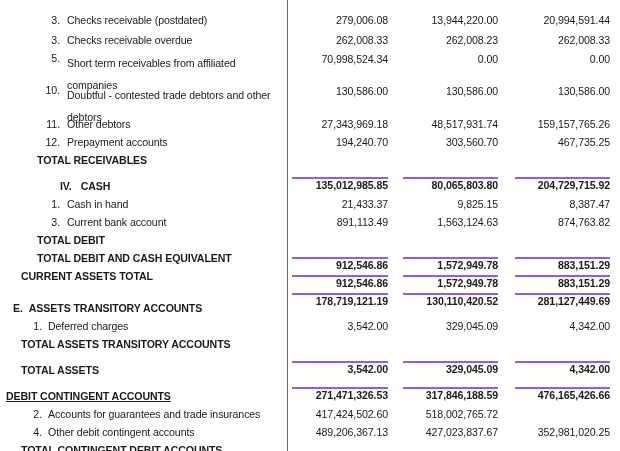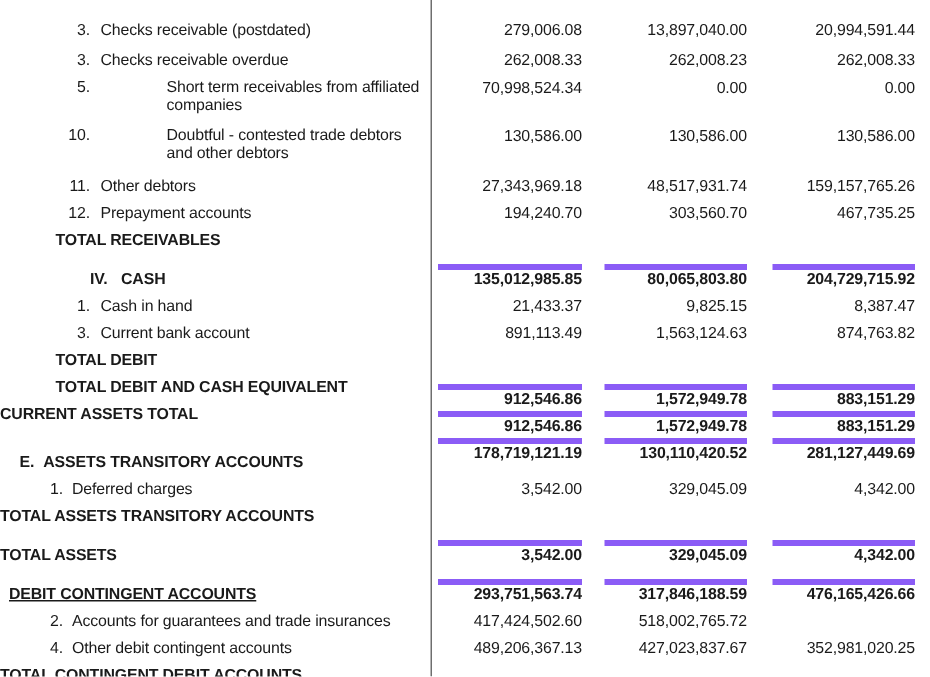--- a/index.html
+++ b/index.html
@@ -29,59 +29,59 @@
   .row.h19{height:19px}
   .row.h32{height:32px;align-items:flex-start;padding-top:2px;box-sizing:border-box;}
   .lbl{
     width:287px;min-width:287px;
     display:flex;
     box-sizing:border-box;
     overflow:hidden;
   }
   .num{white-space:nowrap;}
   .txt{white-space:nowrap;}
-  .h32 .txt{white-space:normal;line-height:12px;max-width:212px;margin-left:44px;}
+  .h32 .txt{white-space:normal;line-height:22px;max-width:212px;}
   
   .i1 .num{width:60px;min-width:60px;text-align:right;margin-right:7px;}
   .i2 .num{width:42px;min-width:42px;text-align:right;margin-right:6px;}
   .t3 .lbl{padding-left:37px;}
-  .t2 .lbl{}
+  .t2 .lbl{padding-left:21px;}
   .h0 .lbl{padding-left:6px;text-decoration:underline;}
   .hE .lbl{padding-left:13px;}
   .hE .num{margin-right:6px;}
   .hIV .lbl{padding-left:37px;}
   .hIV .num{margin-right:9px;padding-left:23px;}
   .bold{font-weight:700;}
   
   .cell{
     display:flex;justify-content:flex-end;align-items:center;
     box-sizing:border-box;
     white-space:nowrap;
     font-size:10.6px;
   }
   .c1{width:96px;min-width:96px;margin-left:5px;}
   .c2{width:95px;min-width:95px;margin-left:15px;}
   .c3{width:95px;min-width:95px;margin-left:17px;}
   .h32 .cell{align-items:flex-start;padding-top:1px;}
-  .rule .cell{border-top:4px solid #8b5cf6;margin-top:48px;}
+  .rule .cell{border-top:2px solid #8b5cf6;margin-top:48px;}
   .rule .cell, .bold .cell{font-weight:700;}
 </style>
 </head>
 <body>
 
 <div class="page">
   <div class="divider"></div>
   <div id="rows">
       <div class="row i1 h20">
         <div class="lbl">
           <span class="num">3.</span>
           <span class="txt">Checks receivable (postdated)</span>
         </div>
         <div class="cell c1">279,006.08</div>
-        <div class="cell c2">13,897,040.00</div>
+        <div class="cell c2">13,944,220.00</div>
         <div class="cell c3">20,994,591.44</div>
       </div>
       <div class="row i1 h20">
         <div class="lbl">
           <span class="num">3.</span>
           <span class="txt">Checks receivable overdue</span>
         </div>
         <div class="cell c1">262,008.33</div>
         <div class="cell c2">262,008.23</div>
         <div class="cell c3">262,008.33</div>
@@ -204,21 +204,21 @@
           <span class="txt">TOTAL ASSETS TRANSITORY ACCOUNTS</span>
         </div>
         <div class="cell c1">3,542.00</div>
         <div class="cell c2">329,045.09</div>
         <div class="cell c3">4,342.00</div>
       </div>
       <div class="row t2 rule bold" style="margin-top: 8px;">
         <div class="lbl">
           <span class="txt">TOTAL ASSETS</span>
         </div>
-        <div class="cell c1">293,751,563.74</div>
+        <div class="cell c1">271,471,326.53</div>
         <div class="cell c2">317,846,188.59</div>
         <div class="cell c3">476,165,426.66</div>
       </div>
       <div class="row h0 bold" style="margin-top: 8px;">
         <div class="lbl">
           <span class="txt">DEBIT CONTINGENT ACCOUNTS</span>
         </div>
         <div class="cell c1" style="border-top: none;"></div>
         <div class="cell c2" style="border-top: none;"></div>
         <div class="cell c3" style="border-top: none;"></div>

